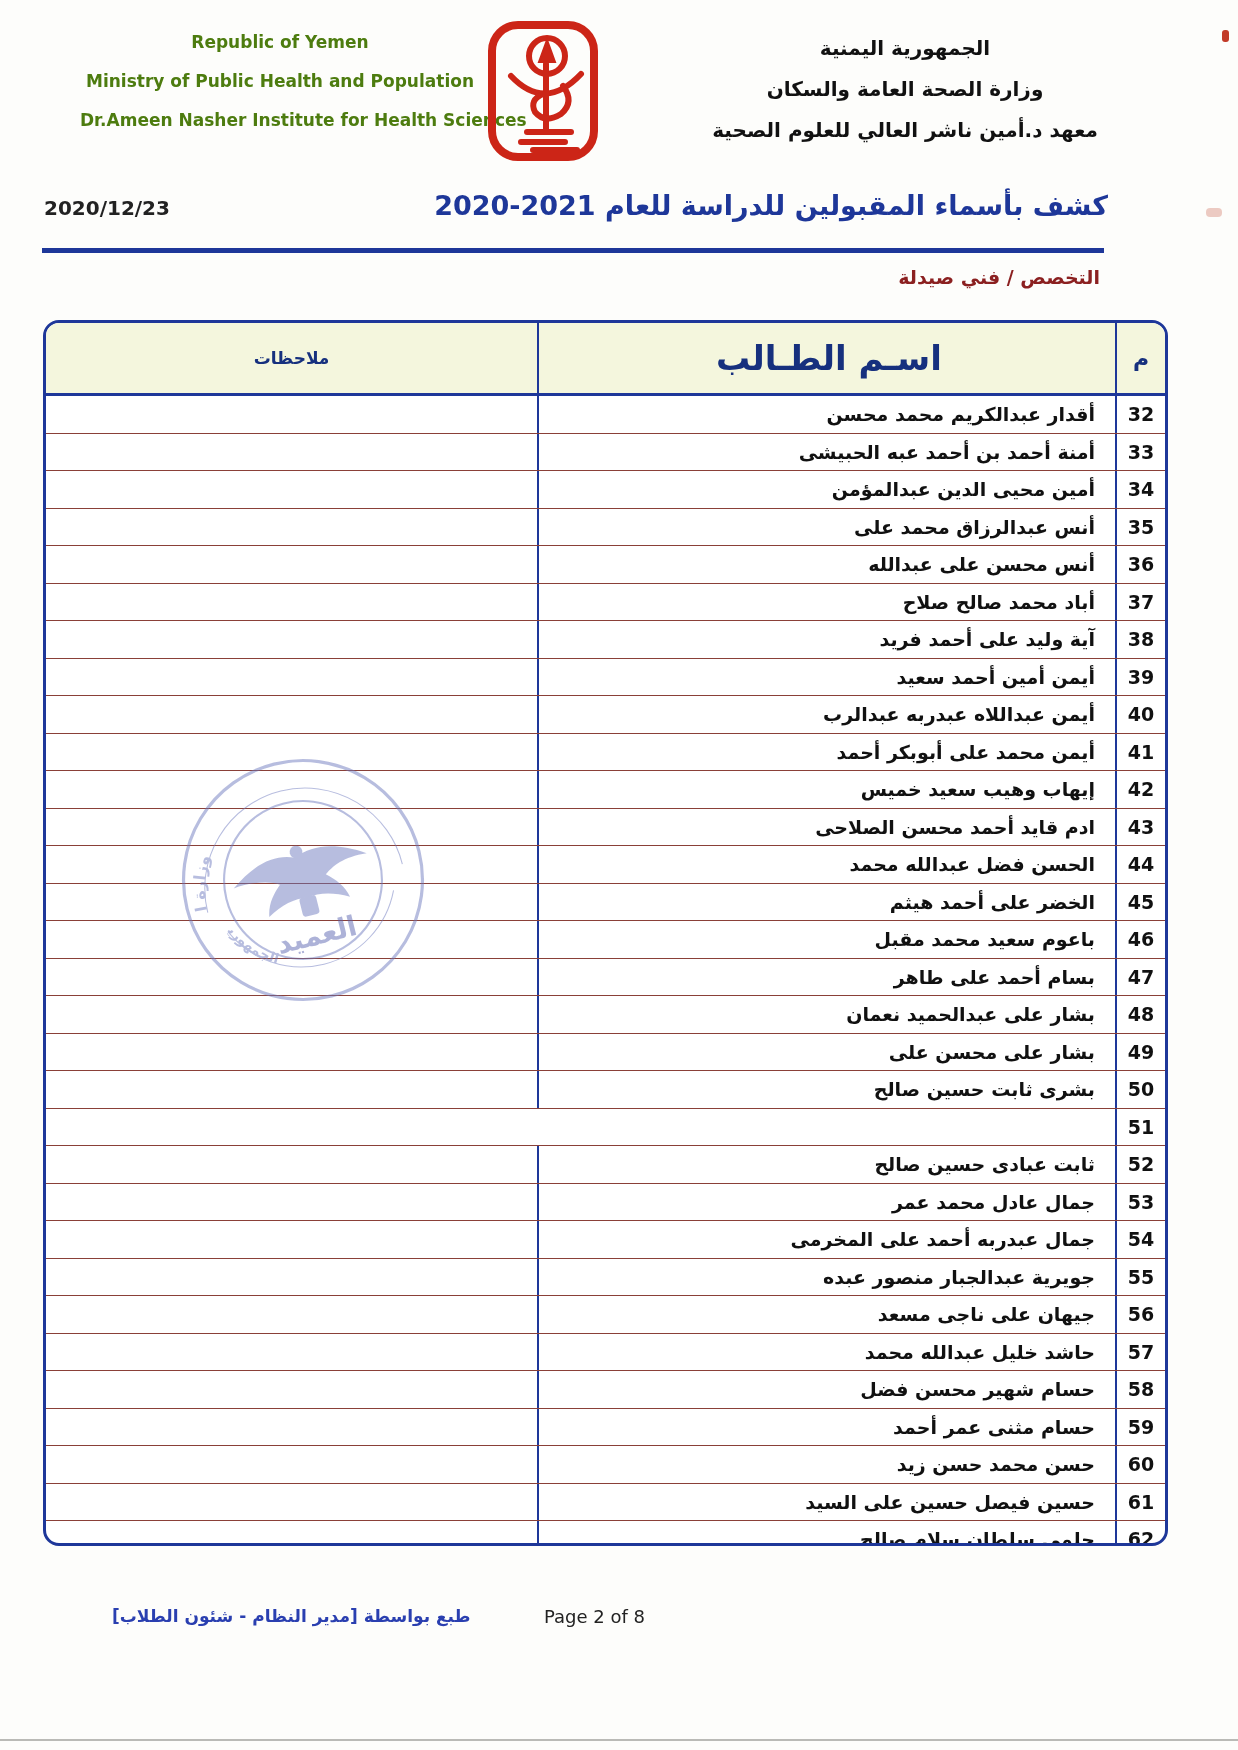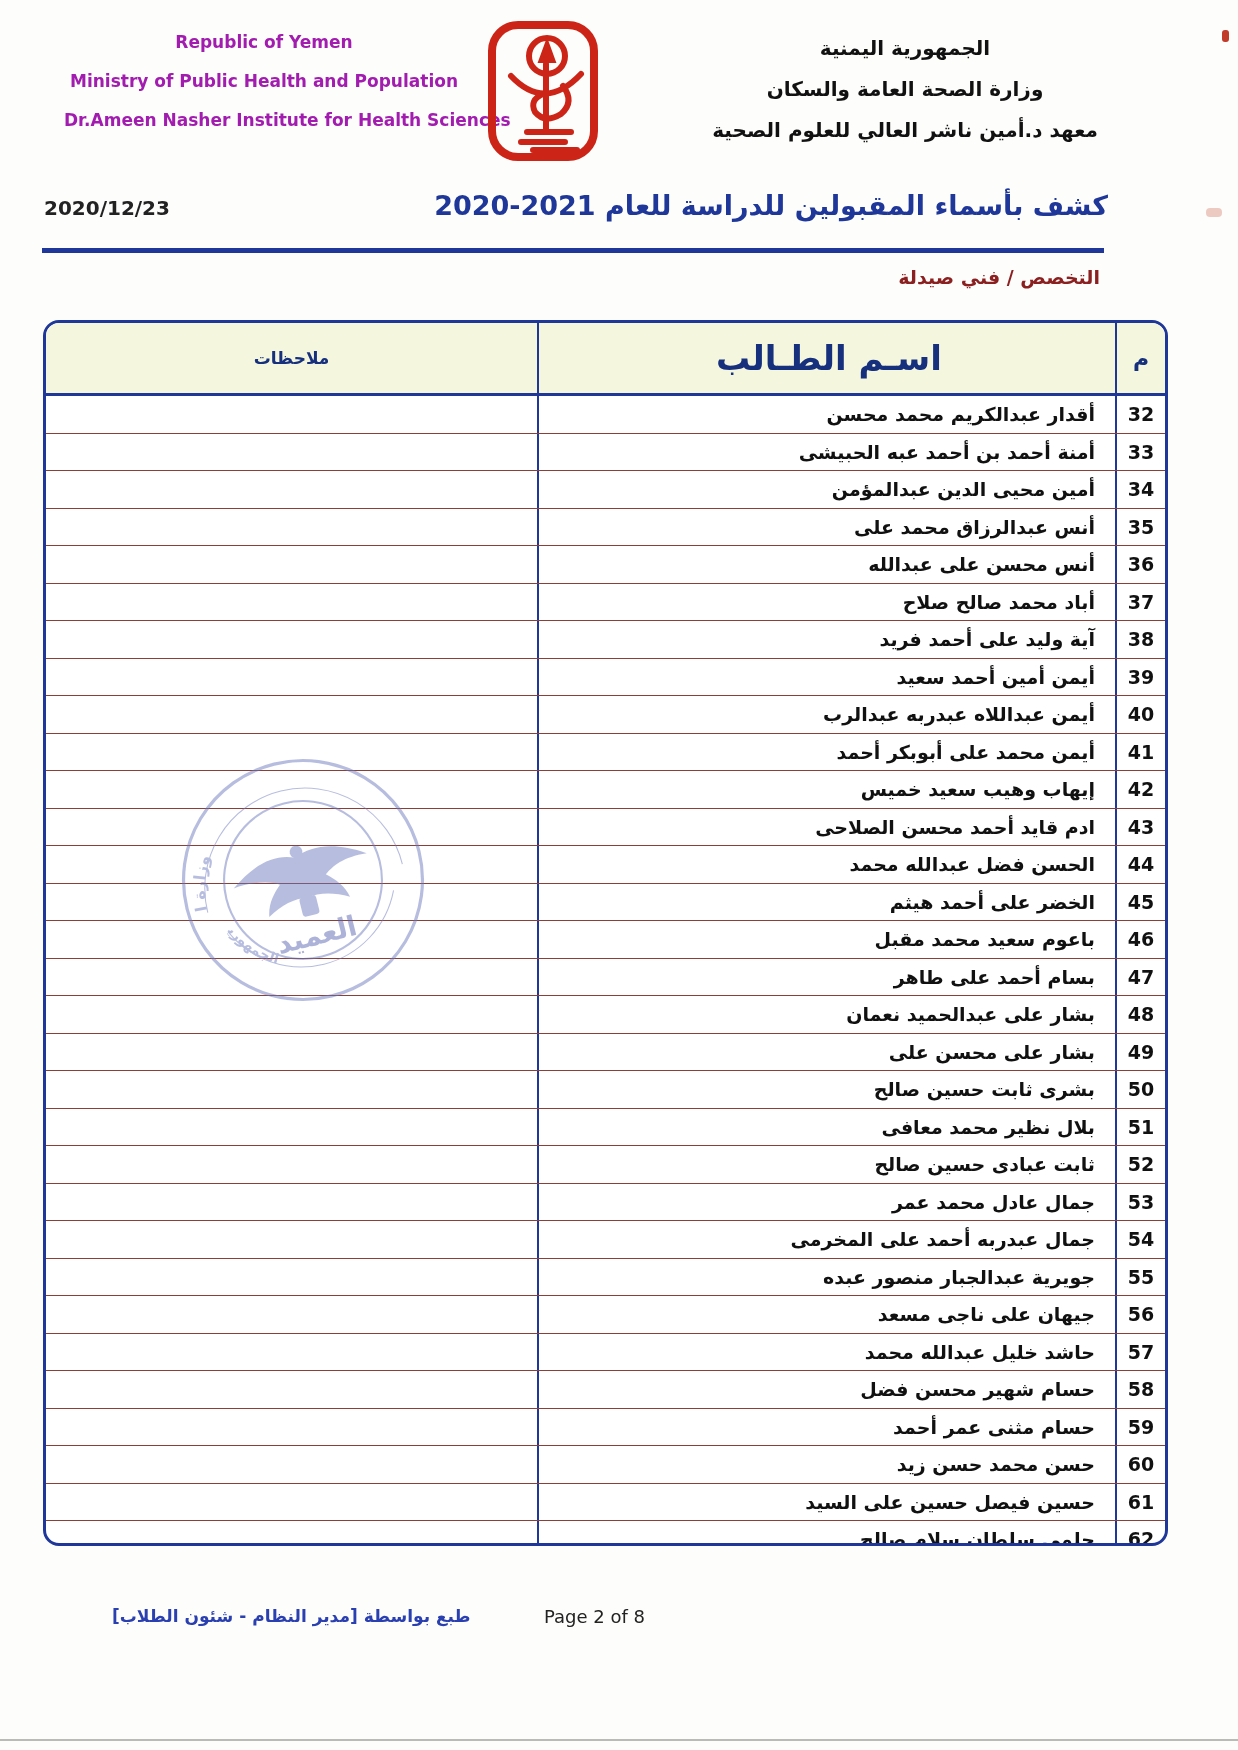--- a/index.html
+++ b/index.html
@@ -5,22 +5,22 @@
   html,body{margin:0;padding:0;}
   body{
     width:1238px;height:1750px;
     background:#fdfdfb;
     font-family:"DejaVu Sans","Liberation Sans",sans-serif;
     position:relative;overflow:hidden;
   }
   .page{position:absolute;inset:0;}
 
   
-  .hdr-en{position:absolute;left:64px;top:32px;width:400px;text-align:center;
-    font-weight:700;font-size:17px;color:#a21caf;}
+  .hdr-en{position:absolute;left:80px;top:32px;width:400px;text-align:center;
+    font-weight:700;font-size:17px;color:#4d7c0f;}
   .hdr-en div{margin-bottom:19px;white-space:nowrap;}
   .hdr-ar{position:absolute;left:690px;top:36px;width:430px;text-align:center;
     direction:rtl;font-weight:700;font-size:20px;color:#111;}
   .hdr-ar div{margin-bottom:17px;white-space:nowrap;}
   .logo{position:absolute;left:487px;top:20px;width:112px;height:142px;}
 
   .date{position:absolute;left:44px;top:196px;font-size:20px;font-weight:600;color:#222;}
 
   .title{position:absolute;left:290px;right:130px;top:190px;text-align:right;
     direction:rtl;font-weight:700;font-size:27px;color:#1e3799;white-space:nowrap;}
@@ -218,21 +218,20 @@
     </div>
 
     <div class="row">
       <div class="cell-no">50</div>
       <div class="cell-name">بشرى ثابت حسين صالح</div>
       <div class="cell-notes"></div>
     </div>
 
     <div class="row">
       <div class="cell-no">51</div>
-      <div class="cell-name">بلال نظير محمد معافى</div>
       <div class="cell-notes"></div>
     </div>
 
     <div class="row">
       <div class="cell-no">52</div>
       <div class="cell-name">ثابت عبادى حسين صالح</div>
       <div class="cell-notes"></div>
     </div>
 
     <div class="row">

